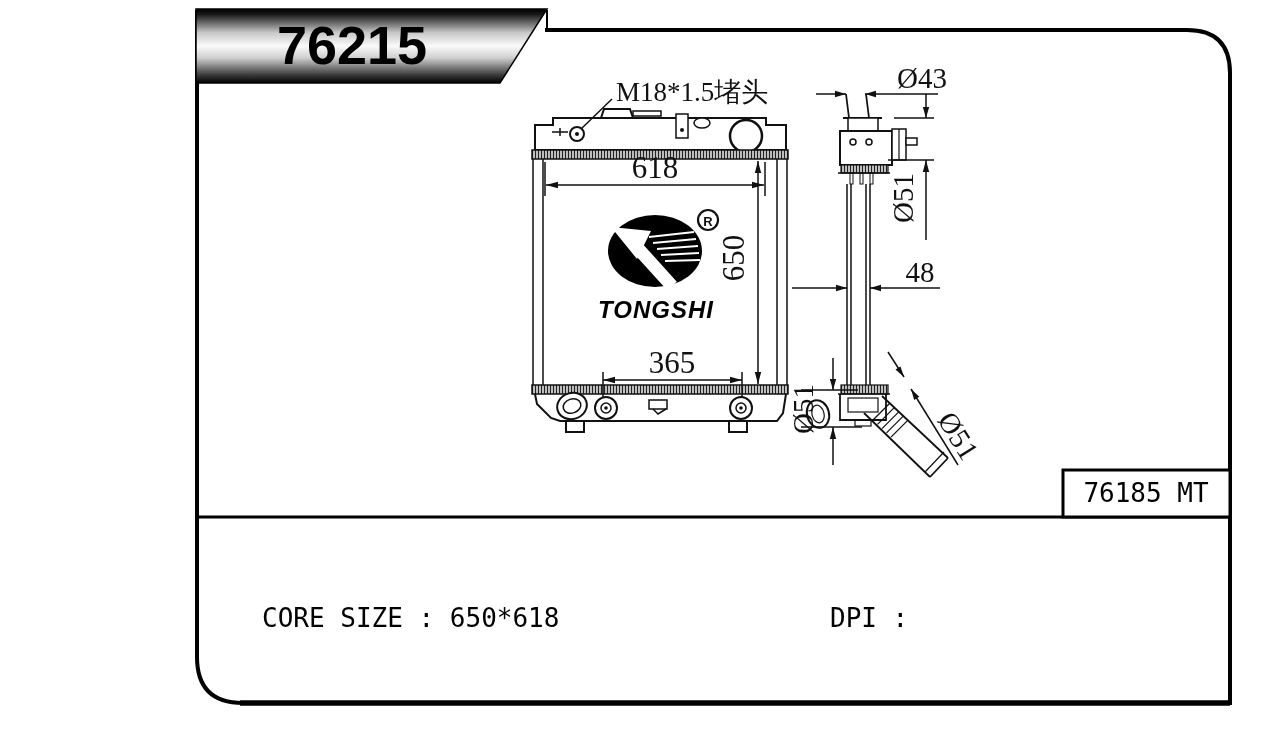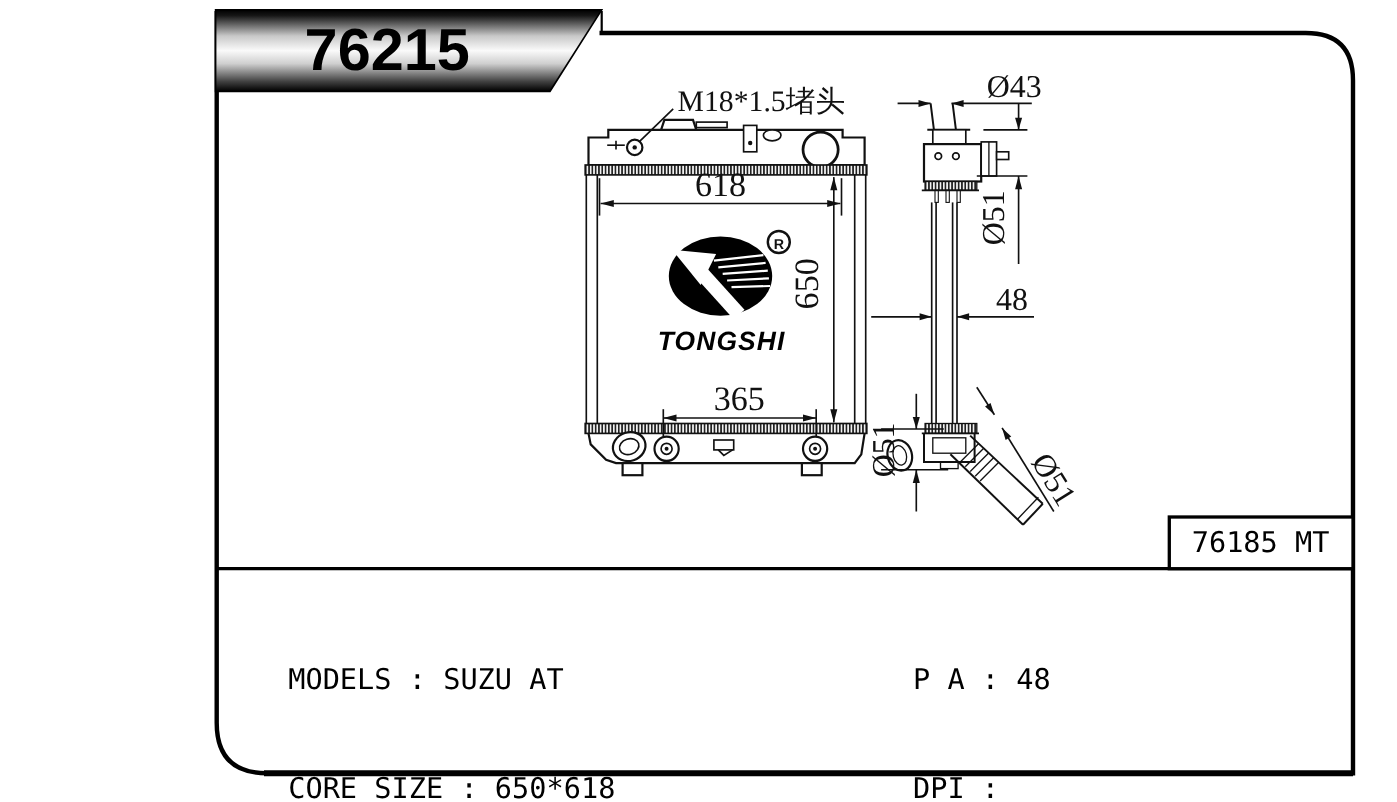--- a/index.html
+++ b/index.html
@@ -231,25 +231,23 @@
   <g stroke="#111" stroke-width="1.5" fill="#111">
     <line x1="888" y1="352" x2="904" y2="377" fill="none"></line>
     <line x1="911" y1="389" x2="958" y2="465" fill="none"></line>
     <polygon points="904,377 895.5,369.6 900.5,366.4" stroke="none"></polygon>
     <polygon points="911,389 919.3,396.8 914.2,400 " stroke="none"></polygon>
   </g>
   <text class="dim-text" transform="translate(950,441) rotate(58)" font-size="29" text-anchor="middle">Ø51</text>
 </svg>
 
 <div class="spec-col spec-left">
-  <div>MODELS : SUZU AT</div>
   <div>CORE SIZE : 650*618</div>
   
   
 </div>
 <div class="spec-col spec-right">
-  <div>P A : 48</div>
   <div>DPI :</div>
   
   
 </div>
 
 </div>
 
 </body></html>

